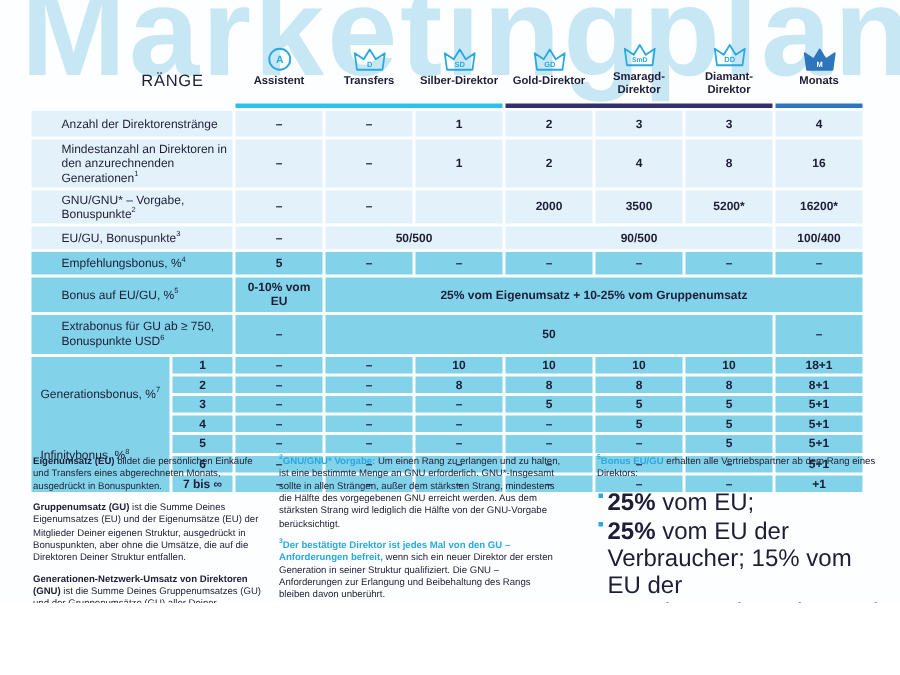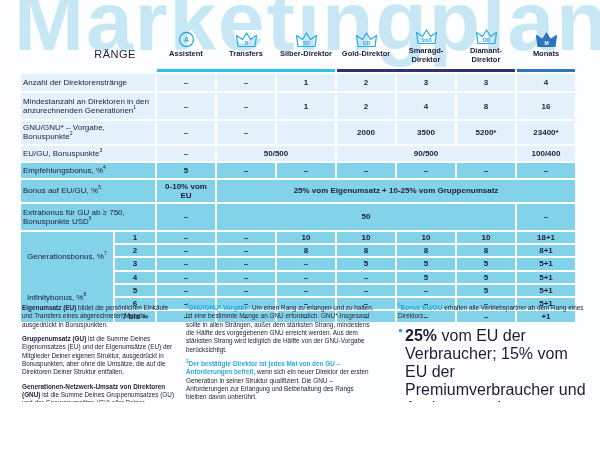--- a/index.html
+++ b/index.html
@@ -33,21 +33,21 @@
   .rule-none  { background:transparent; }
   .rule-basic { background:#2cc1e9; }
   .rule-mid   { background:#33306f; }
   .rule-top   { background:#2d76bd; }
   td {
     font-size:8px; text-align:center; vertical-align:middle;
     padding:2px 3px; line-height:1.15;
   }
   tr.pale td { background:#e3f1fa; }
   tr.cyan td { background:#82d2e9; }
-  td.label { text-align:left; padding-left:2px; }
+  td.label { text-align:left; padding-left:20px; }
   td.val { font-weight:bold; }
   sup { font-size:5px; line-height:0; }
   tr.r1 td { height:17px; } tr.r2 td { height:26px; } tr.r3 td { height:17px; }
   tr.r4 td { height:15px; } tr.r5 td { height:15px; } tr.r6 td { height:16px; }
   tr.r7 td { height:26px; } tr.gr td { height:11px; padding-top:1px; padding-bottom:1px; }
   td.gen-label { vertical-align:middle; padding:0; }
   .gen-label-inner { display:flex; flex-direction:column; justify-content:space-around; height:82px; padding-left:6px; text-align:left; }
   td.gennum { font-weight:bold; }
   .footnotes { position:absolute; left:22px; top:304px; z-index:1; display:flex; }
   .fcol1 { width:152px; margin-right:12px; }
@@ -186,21 +186,21 @@
       </tr>
 
       <tr class="pale r3">
         <td class="label" colspan="2"><span>GNU/GNU* – Vorgabe, Bonuspunkte</span><sup>2</sup></td>
         <td class="val">–</td>
         <td class="val">–</td>
         <td class="val"></td>
         <td class="val">2000</td>
         <td class="val">3500</td>
         <td class="val">5200*</td>
-        <td class="val">23400*</td>
+        <td class="val">16200*</td>
       </tr>
 
       <tr class="pale r4">
         <td class="label" colspan="2"><span>EU/GU, Bonuspunkte</span><sup>3</sup></td>
         <td class="val">–</td>
         <td class="val" colspan="2">50/500</td>
         <td class="val" colspan="3">90/500</td>
         <td class="val">100/400</td>
       </tr>
 
@@ -316,20 +316,21 @@
       <p class="fn"><sup class="fsup">1</sup><span class="lead-blue">Die anzurechnenden Direktorgenerationen</span><span> sind diejenigen, von denen Du einen Generationsbonus erhältst. Ihre Anzahl ist wie folgt festgelegt: </span><span class="lead-dark">Silber-Direktor – 2; Gold-Direktor – 3; Smaragd-Direktor – 4; Diamant-Direktor – 5; Meister und höher – 6.</span></p>
     </div>
     <div class="fcol2">
       <p class="fn"><sup class="fsup">2</sup><span class="lead-blue">GNU/GNU* Vorgabe:</span><span> Um einen Rang zu erlangen und zu halten, ist eine bestimmte Menge an GNU erforderlich. GNU*-Insgesamt sollte in allen Strängen, außer dem stärksten Strang, mindestens die Hälfte des vorgegebenen GNU erreicht werden. Aus dem stärksten Strang wird lediglich die Hälfte von der GNU-Vorgabe berücksichtigt.</span></p>
       <p class="fn"><sup class="fsup">3</sup><span class="lead-blue">Der bestätigte Direktor ist jedes Mal von den GU – Anforderungen befreit,</span><span> wenn sich ein neuer Direktor der ersten Generation in seiner Struktur qualifiziert. Die GNU – Anforderungen zur Erlangung und Beibehaltung des Rangs bleiben davon unberührt.</span></p>
       <p class="fn"><sup class="fsup">4</sup><span class="lead-blue">Der Empfehlungsbonus</span><span> beträgt 5% des Bestellwertes von Verbrauchern, Premiumverbrauchern und Assistenten der ersten Linie.</span></p>
     </div>
     <div class="fcol3">
       <p class="fn"><sup class="fsup">5</sup><span class="lead-blue">Bonus EU/GU</span><span> erhalten alle Vertriebspartner ab dem Rang eines Direktors:</span></p>
       <ul class="fbullets fn">
+        <li><b>25%</b><span> vom EU;</span></li>
         <li><b>25%</b><span> vom EU der Verbraucher; 15% vom EU der Premiumverbraucher und Assistenten der ersten Linie;</span></li>
 
       </ul>
 
     </div>
   </div>
 
 </div>
 
 </body></html>

